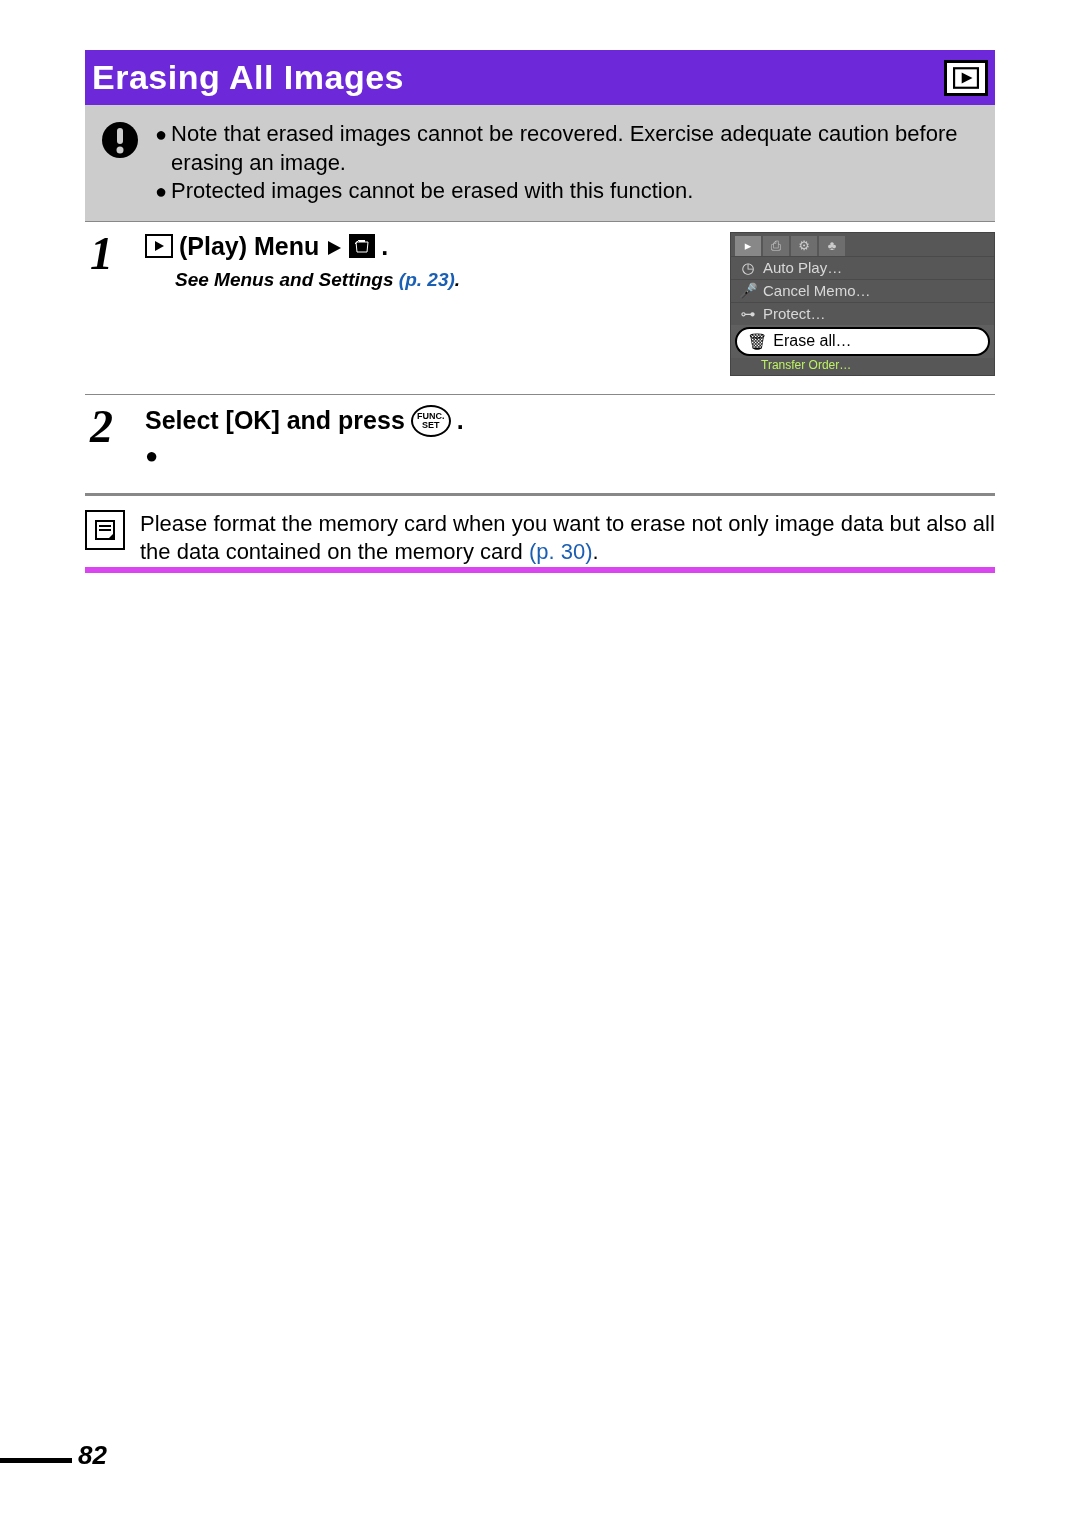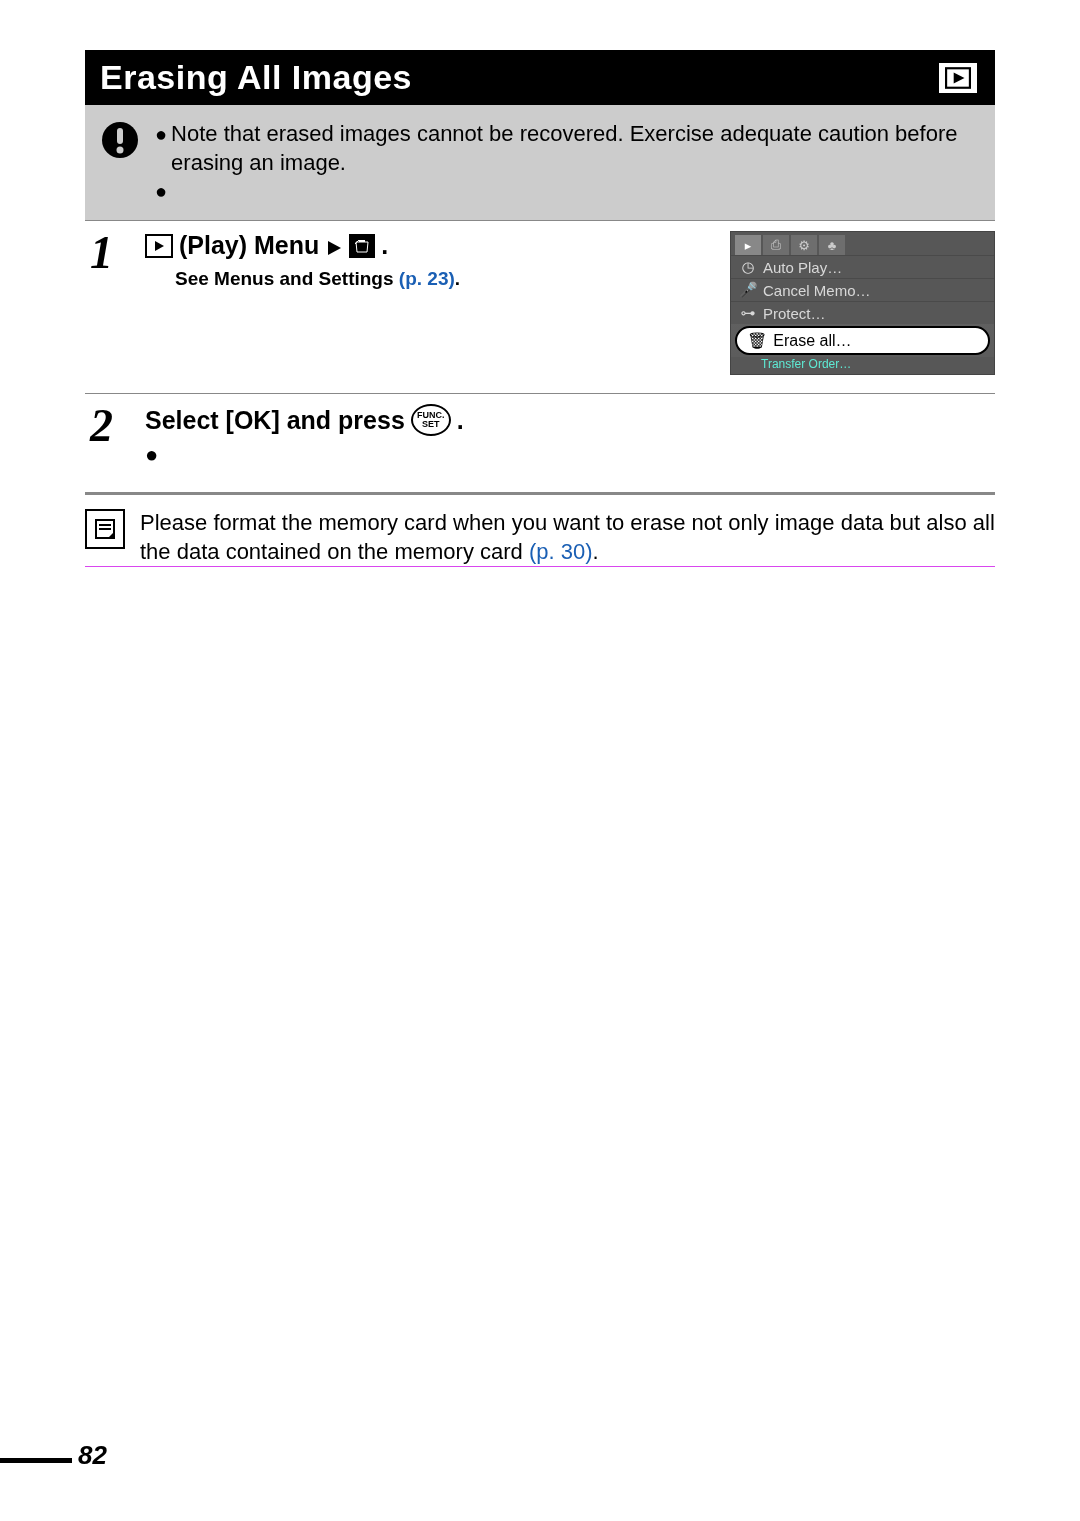--- a/index.html
+++ b/index.html
@@ -1,50 +1,50 @@
 <!DOCTYPE html>
 <html><head>
   <meta charset="utf-8">
   <style>
     * { box-sizing: border-box; margin: 0; padding: 0; }
     body { font-family: Arial, Helvetica, sans-serif; background: #fff; width: 1080px; height: 1521px; position: relative; }
     .page { padding: 50px 85px 60px 85px; }
-    .title-bar { background: #000000; color: #fff; display: flex; align-items: center; justify-content: space-between; padding: 8px 15px; }
+    .title-bar { background: #6d28d9; color: #fff; display: flex; align-items: center; justify-content: space-between; padding: 8px 7px; }
     .title-bar h1 { font-size: 34px; font-weight: 900; letter-spacing: 0.5px; }
     .play-mode-icon { border: 3px solid #000; background: #fff; width: 44px; height: 36px; display: flex; align-items: center; justify-content: center; }
     .play-mode-icon svg { width: 26px; height: 22px; }
     .caution-box { background: #ccc; padding: 15px 20px 15px 15px; display: flex; gap: 15px; }
     .caution-icon svg { width: 40px; height: 40px; }
     .caution-text { font-size: 22px; line-height: 1.3; }
     .caution-text .bullet-line { display: flex; gap: 4px; }
     .caution-text .bullet { font-size: 20px; line-height: 1.4; }
     .steps { }
     .step { border-top: 1px solid #888; display: flex; }
     .step-num { font-family: "Times New Roman", serif; font-style: italic; font-weight: bold; font-size: 46px; width: 60px; padding-top: 5px; text-align: left; flex-shrink: 0; padding-left: 5px; }
     .step-body { flex: 1; padding: 10px 0 18px 0; }
     .step-heading { font-size: 25px; font-weight: 900; display: flex; align-items: center; gap: 6px; }
     .step-heading .icon-box { background: #fff; border: 2px solid #000; width: 28px; height: 24px; display: inline-flex; align-items: center; justify-content: center; }
     .step-heading .icon-box svg { width: 14px; height: 14px; }
     .step-heading .tri { display: inline-block; }
     .step-heading .tri svg { width: 18px; height: 18px; vertical-align: middle; }
     .step-heading .erase-chip { background: #000; color: #fff; width: 26px; height: 24px; display: inline-flex; align-items: center; justify-content: center; font-size: 14px; }
-    .sub-note { font-weight: bold; font-size: 19px; margin-top: 8px; margin-left: 30px; }
+    .sub-note { font-style: italic; font-weight: bold; font-size: 19px; margin-top: 8px; margin-left: 30px; }
     .sub-note .pref { color: #1a5fb4; }
     .step1-row { display: flex; justify-content: space-between; align-items: flex-start; gap: 10px; }
     .camera-menu { width: 265px; background: linear-gradient(#6a6a6a,#5a5a5a); border: 1px solid #444; font-size: 15px; color: #ddd; position: relative; }
     .camera-tabs { display: flex; gap: 2px; padding: 3px 4px 0 4px; background: #575757; }
     .camera-tab { width: 26px; height: 20px; background: #6e6e6e; display: flex; align-items: center; justify-content: center; font-size: 13px; color: #ccc; }
     .camera-tab.active { background: #888; color: #fff; }
     .camera-item { display: flex; align-items: center; gap: 6px; padding: 2px 8px; background: #575757; border-top: 1px solid #4a4a4a; font-size: 15px; color: #d8d8d8; }
     .camera-item .ci-icon { width: 18px; text-align: center; }
     .camera-highlight { background: #fff; color: #000; border-radius: 16px; border: 2px solid #000; padding: 3px 10px; display: flex; align-items: center; gap: 6px; font-size: 16px; margin: 2px 4px; position: relative; z-index: 2; }
-    .camera-cut { font-size: 12px; color: #5eead4; padding: 0 8px 3px 30px; background: #575757; }
+    .camera-cut { font-size: 12px; color: #bef264; padding: 0 8px 3px 30px; background: #575757; }
     .funcset { display: inline-flex; border: 2px solid #000; border-radius: 50%; width: 40px; height: 32px; align-items: center; justify-content: center; flex-direction: column; font-size: 9px; font-weight: bold; line-height: 1; vertical-align: middle; }
     .step-body-text { font-size: 22px; display: flex; gap: 4px; margin-top: 6px; }
-    .info-block { display: flex; gap: 15px; margin-top: 6px; border-top: 3px solid #888; border-bottom: 1px solid #d946ef; padding-top: 14px; padding-bottom: 0; }
+    .info-block { display: flex; gap: 15px; margin-top: 6px; border-top: 3px solid #888; border-bottom: 6px solid #d946ef; padding-top: 14px; padding-bottom: 0; }
     .info-icon { border: 2px solid #000; width: 40px; height: 40px; display: flex; align-items: center; justify-content: center; font-size: 18px; flex-shrink: 0; }
     .info-text { font-size: 22px; line-height: 1.3; }
     .info-text .pref { color: #1a5fb4; }
     .page-num { position: absolute; bottom: 50px; left: 78px; font-weight: 900; font-style: italic; font-size: 26px; }
     .page-num-bar { position: absolute; bottom: 58px; left: 0; width: 72px; height: 5px; background: #000; }
   </style>
 </head>
 <body>
 
 <div class="page">
@@ -66,20 +66,21 @@
           <circle cx="20" cy="30" r="3.5" fill="#ccc"></circle>
         </svg>
     </div>
     <div class="caution-text">
       <div class="bullet-line">
           <span class="bullet">●</span>
           <span>Note that erased images cannot be recovered. Exercise adequate caution before erasing an image.</span>
         </div>
       <div class="bullet-line">
           <span class="bullet">●</span>
+          <span>Protected images cannot be erased with this function.</span>
         </div>
     </div>
   </div>
 
   <div class="steps">
     <div class="step">
       <div class="step-num">1</div>
       <div class="step-body">
         <div class="step1-row">
           <div>

